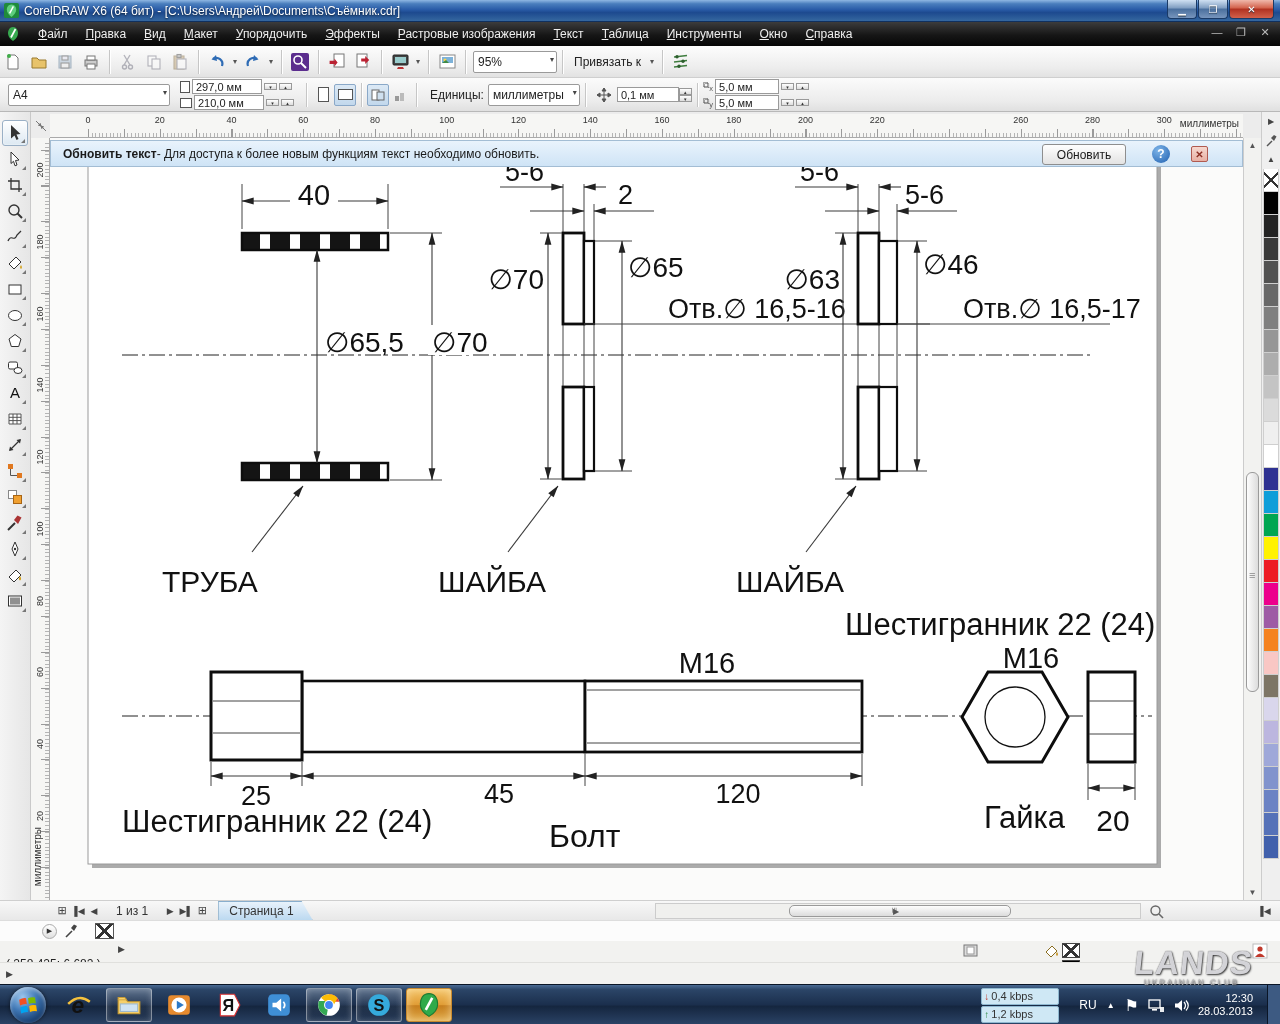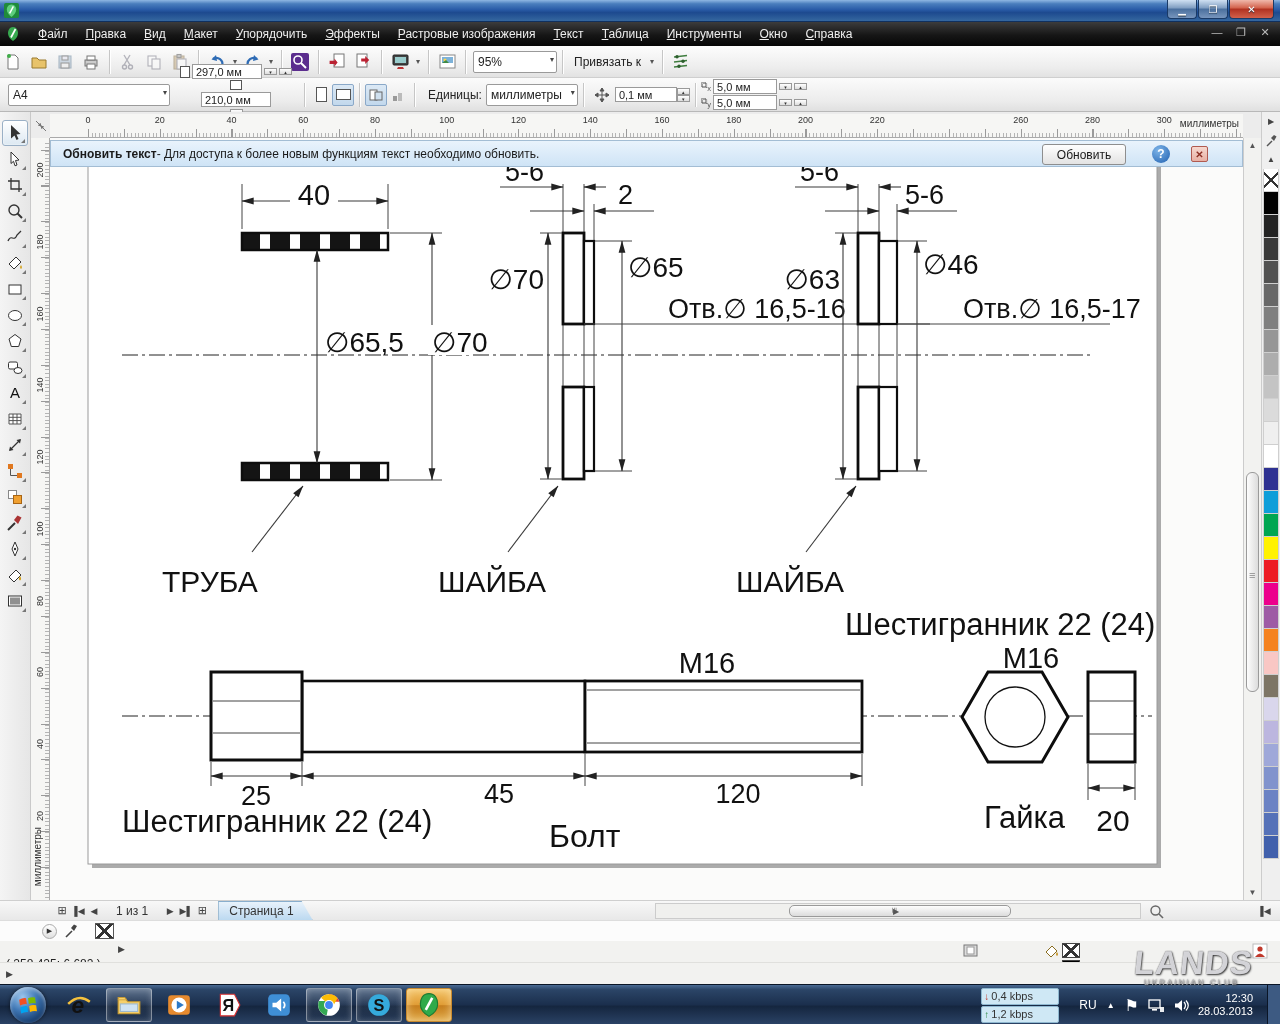--- a/index.html
+++ b/index.html
@@ -170,20 +170,21 @@
 <body>
 
 <div id="screen">
 
   <div class="titlebar">
     <svg class="appicon" viewBox="0 0 16 16">
       <rect width="16" height="16" rx="2" fill="#1f8a3b"></rect>
       <path d="M8,1.5 C4.5,1.5 3,4.5 3,7 C3,10.5 5.5,13 8,14.8 C10.5,13 13,10.5 13,7 C13,4.5 11.5,1.5 8,1.5 Z" fill="#5fce7d"></path>
       <path d="M6,11 L10,3.5" stroke="#fff" stroke-width="1.6"></path>
     </svg>
+    <span class="title-text">CorelDRAW X6 (64 бит) - [C:\Users\Андрей\Documents\Съёмник.cdr]</span>
     <div class="winbtns">
       <div class="winbtn">▁</div>
       <div class="winbtn">❐</div>
       <div class="winbtn close">✕</div>
     </div>
   </div>
 
   <div class="menubar">
     <svg class="appicon2" viewBox="0 0 16 16">
       <path d="M8,1 C4.5,1 3,4.5 3,7 C3,10.5 5.5,13.5 8,15 C10.5,13.5 13,10.5 13,7 C13,4.5 11.5,1 8,1 Z" fill="#37a94f"></path>
@@ -334,21 +335,21 @@
         <div class="spinfield" style="width:70px;text-align:right;">
             <span>297,0 мм</span>
           </div>
         <span class="spinbtns">
             <span>▾</span>
           </span>
           <span class="spinbtns">
             <span>▴</span>
           </span>
       </div>
-      <div style="display:flex; align-items:center; gap:2px;flex-direction:column;">
+      <div style="display:flex; align-items:center; gap:2px;">
         <span class="glyphbox" style="width:12px;height:10px;"></span>
         <div class="spinfield" style="width:70px;">
             <span>210,0 мм</span>
           </div>
         <span class="spinbtns">
             <span>▾</span>
           </span>
           <span class="spinbtns">
             <span>▴</span>
           </span>

